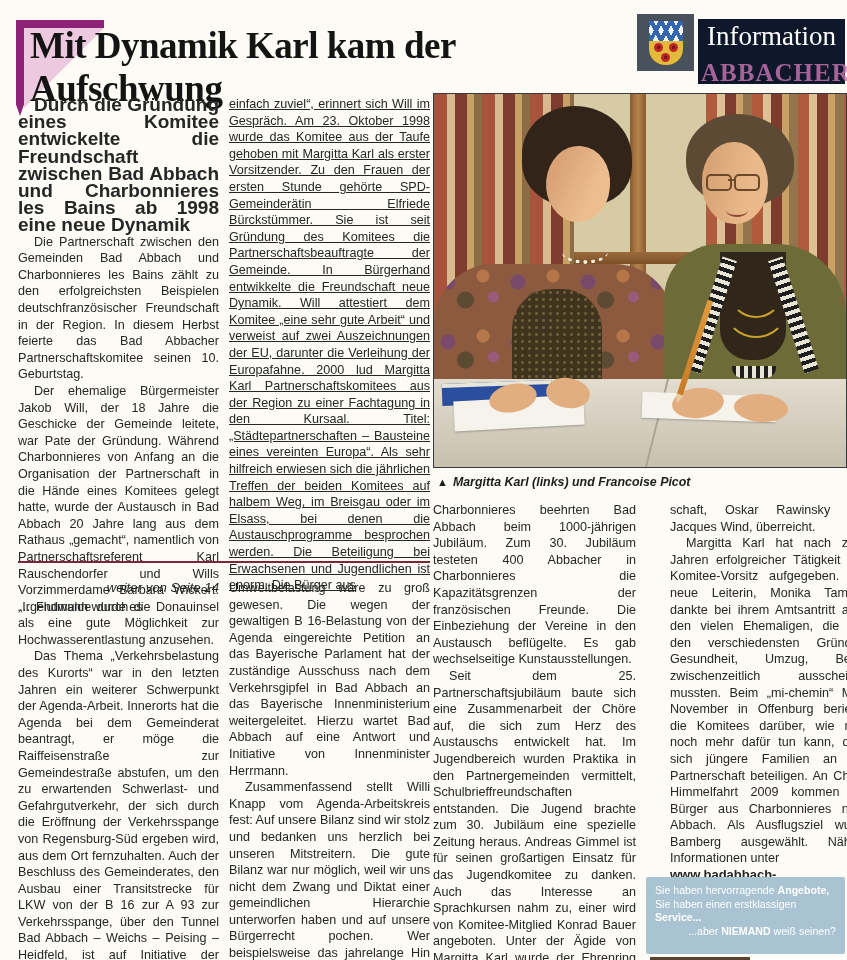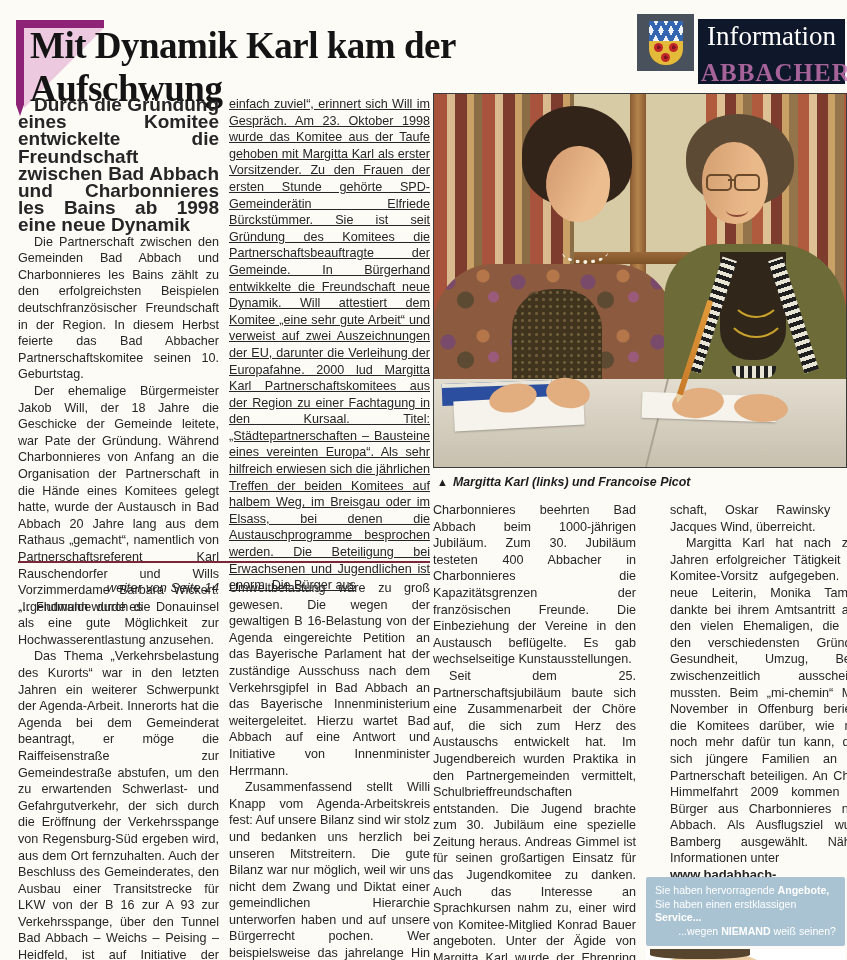--- a/index.html
+++ b/index.html
@@ -119,21 +119,21 @@
   .lw-hand2{left:112px;top:284px;width:44px;height:30px;transform:rotate(8deg);}
   .rw-hand1{left:238px;top:294px;width:52px;height:30px;transform:rotate(-6deg);}
   .rw-hand2{left:300px;top:300px;width:54px;height:28px;transform:rotate(4deg);}
 
   .caption{position:absolute;left:437px;top:475px;width:404px;font-size:12.4px;
       font-weight:bold;font-style:italic;color:#1d1d1d;}
   .caption .marker{font-style:normal;font-size:11px;margin-right:5px;}
 
   
   .ad{position:absolute;left:646px;top:877px;width:199px;}
-  .ad-box{background:#a9c3d3;border-radius:2px;padding:7px 9px 8px 9px;color:#ffffff;
+  .ad-box{background:#a9c3d3;border-radius:2px;padding:7px 9px 16px 9px;color:#ffffff;
       font-size:10.6px;line-height:13.5px;}
   .ad-line3{text-align:right;}
   .ad-bold{font-weight:bold;}
   .ad-photo{position:relative;margin-top:3px;height:36px;background:#ffffff;overflow:hidden;}
   .adface-skin{position:absolute;left:4px;top:3px;width:128px;height:74px;background:#eccda4;
       border-radius:46% 46% 0 0;}
   .adface-hair{position:absolute;left:4px;top:0;width:100px;height:10px;background:#57442f;
       border-radius:0 0 45% 45%;}
 </style>
 </head>
@@ -231,21 +231,21 @@
   <div class="col t-col4">
     <p class="para">schaft, Oskar Rawinsky und Jacques Wind, überreicht.</p>
     <p class="para indent">Margitta Karl hat nach zehn Jahren erfolgreicher Tätigkeit den Komitee-Vorsitz aufgegeben. Die neue Leiterin, Monika Tamme, dankte bei ihrem Amtsantritt auch den vielen Ehemaligen, die aus den verschiedensten Gründen, Gesundheit, Umzug, Beruf, zwischenzeitlich ausscheiden mussten. Beim „mi-chemin“ Mitte November in Offenburg berieten die Komitees darüber, wie man noch mehr dafür tun kann, dass sich jüngere Familien an der Partnerschaft beteiligen. An Christi Himmelfahrt 2009 kommen die Bürger aus Charbonnieres nach Abbach. Als Ausflugsziel wurde Bamberg ausgewählt. Nähere Informationen unter</p>
     <p class="url-line">www.badabbach-charbonnieres.de</p>
   </div>
 
   <div class="ad">
     <div class="ad-box">
       <div><span>Sie haben hervorragende </span><span class="ad-bold">Angebote,</span></div>
       <div><span>Sie haben einen erstklassigen </span><span class="ad-bold">Service...</span></div>
-      <div class="ad-line3"><span>...wegen </span><span class="ad-bold">NIEMAND</span><span> weiß seinen?</span></div>
+      <div class="ad-line3"><span>...aber </span><span class="ad-bold">NIEMAND</span><span> weiß seinen?</span></div>
     </div>
     <div class="ad-photo">
       <div class="adface-skin"></div>
       <div class="adface-hair"></div>
 
     </div>
   </div>
 
 </div>
 

